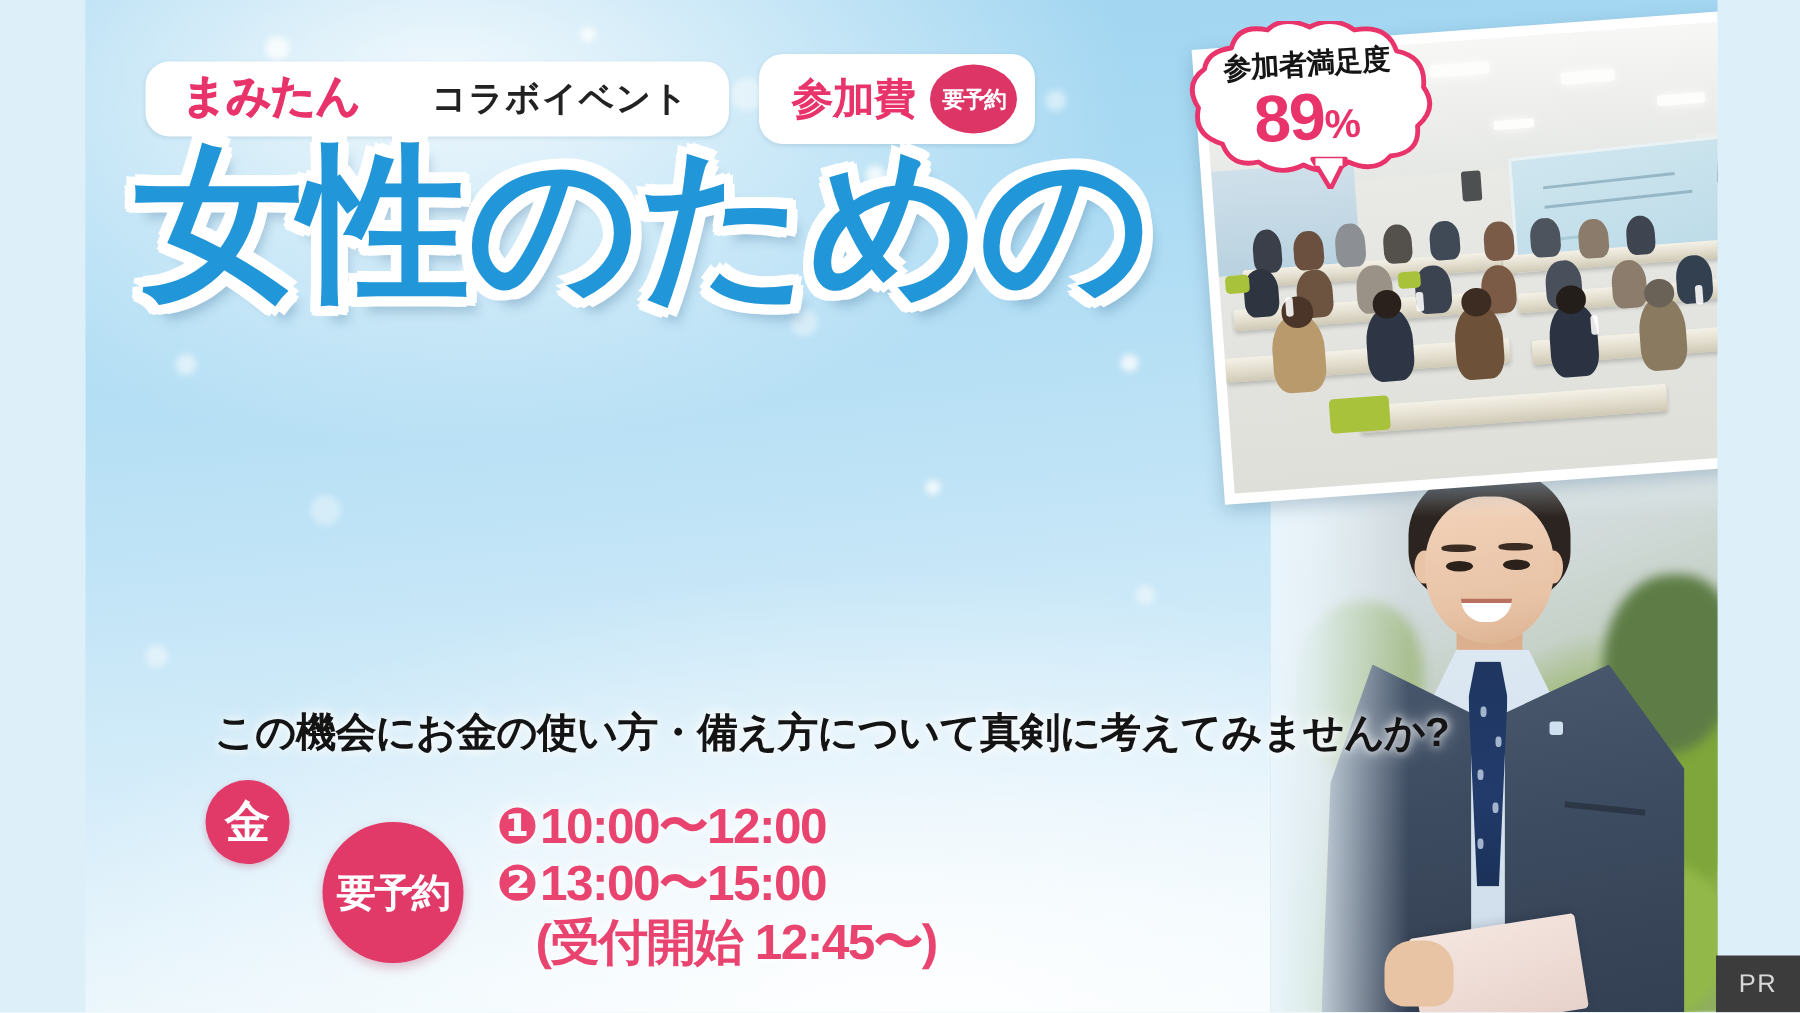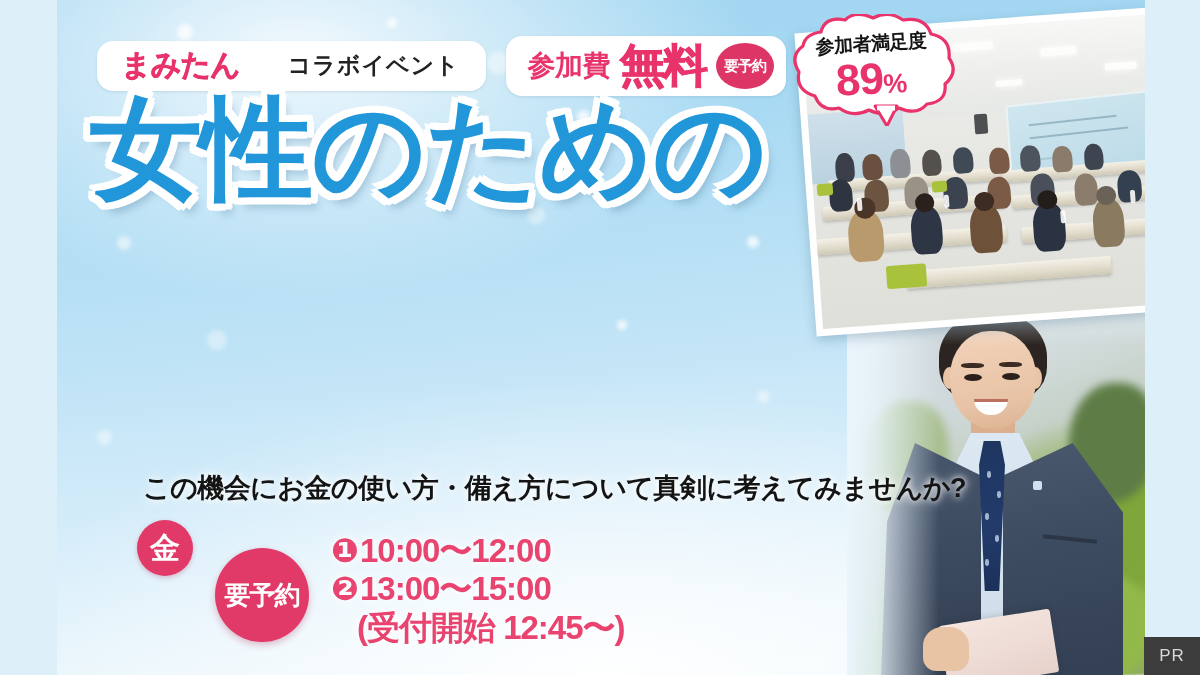--- a/index.html
+++ b/index.html
@@ -88,21 +88,20 @@
     color: #222222;
     font-size: 23px;
     font-weight: 700;
     letter-spacing: 1px;
     line-height: 1;
     margin-left: 30px;
   }
   .pill.fee {
     padding: 7px 12px 7px 22px;
     gap: 10px;
-    font-family: Liberation Serif, serif;
   }
   .fee-word {
     color: #e8336b;
     font-size: 28px;
     font-weight: 900;
     line-height: 1;
     letter-spacing: -0.5px;
   }
   .fee-free {
     color: #e8336b;
@@ -652,21 +651,20 @@
 
     <div class="badge-row">
 
       <div class="pill collab">
         <span class="logo-mami">まみたん</span>
         <span class="collab-label">コラボイベント</span>
       </div>
 
       <div class="pill fee">
         <span class="fee-word">参加費</span>
-        <span class="fee-free">無料</span>
         <span class="oval-note">要予約</span>
       </div>
     </div>
 
     <div class="cloud-badge">
       <svg viewBox="0 0 172 112" xmlns="http://www.w3.org/2000/svg" aria-hidden="true">
         <g>
           <path d="M36 18 Q40 2 60 6 Q70 -4 88 4 Q104 -4 118 6 Q140 2 146 20
                    Q166 24 164 44 Q174 58 160 70 Q162 88 142 90 Q132 102 114 94
                    Q100 104 84 96 Q68 104 54 94 Q36 98 30 82 Q10 76 14 58

